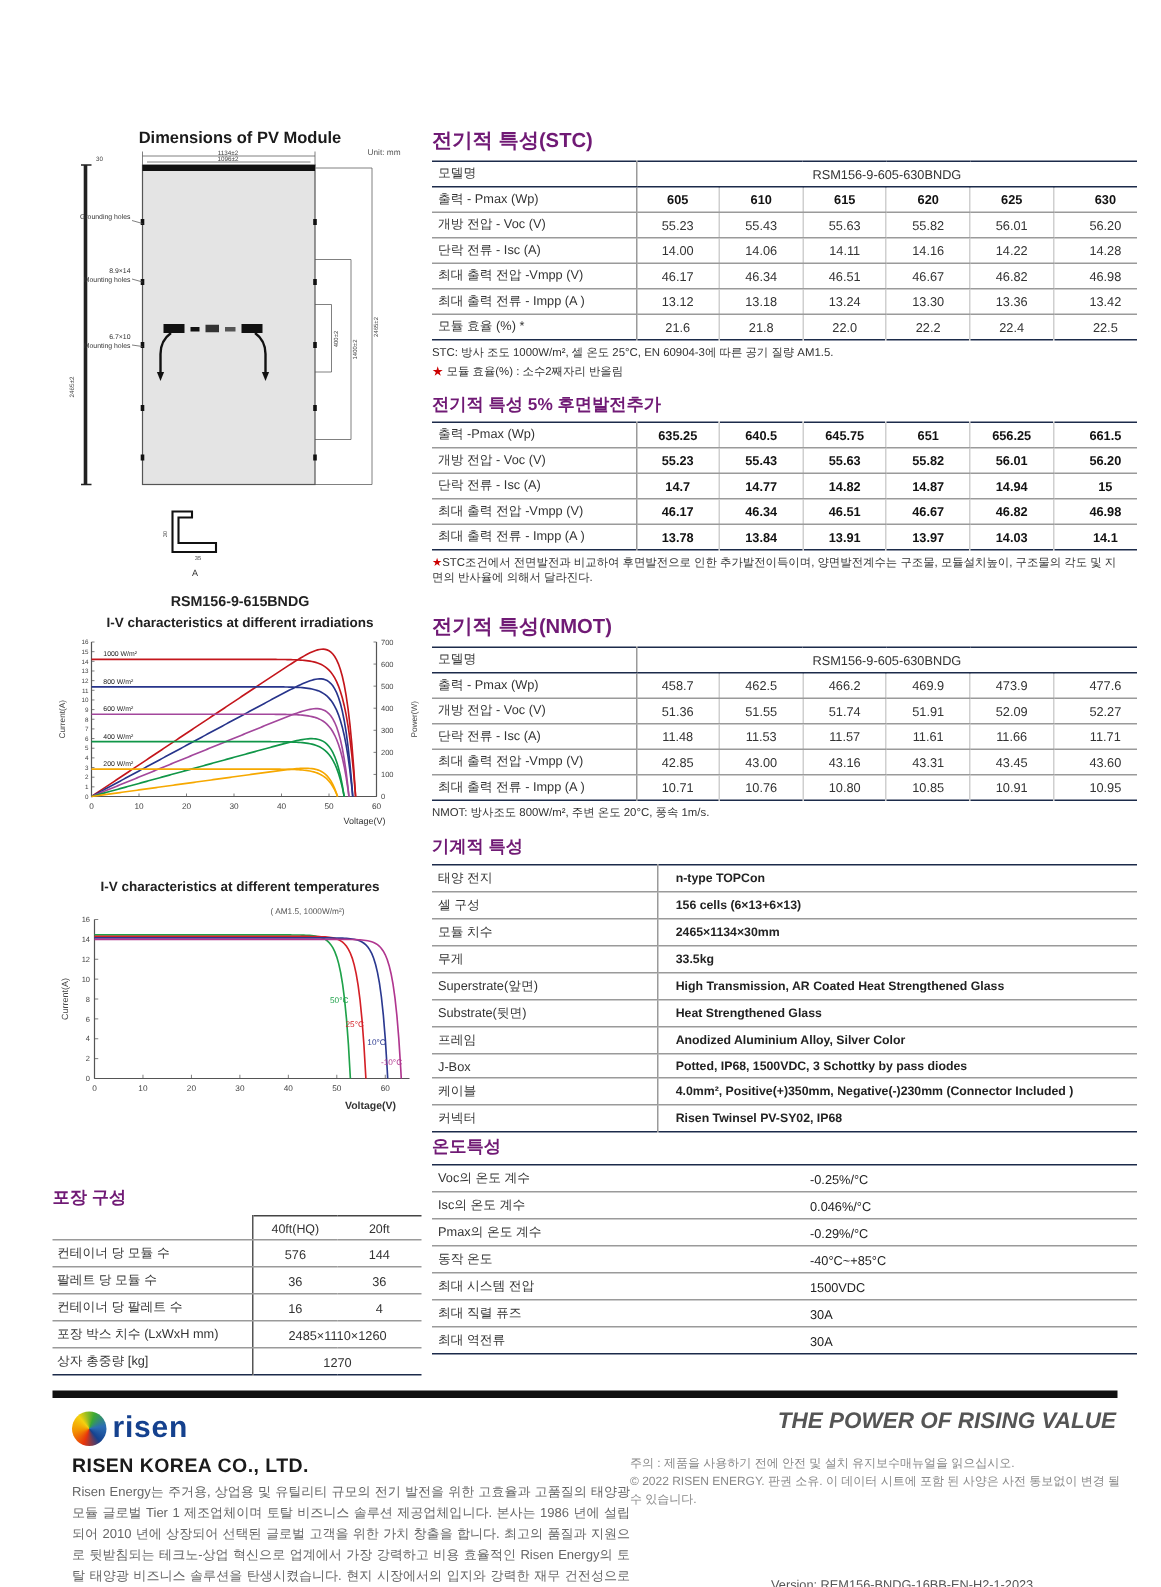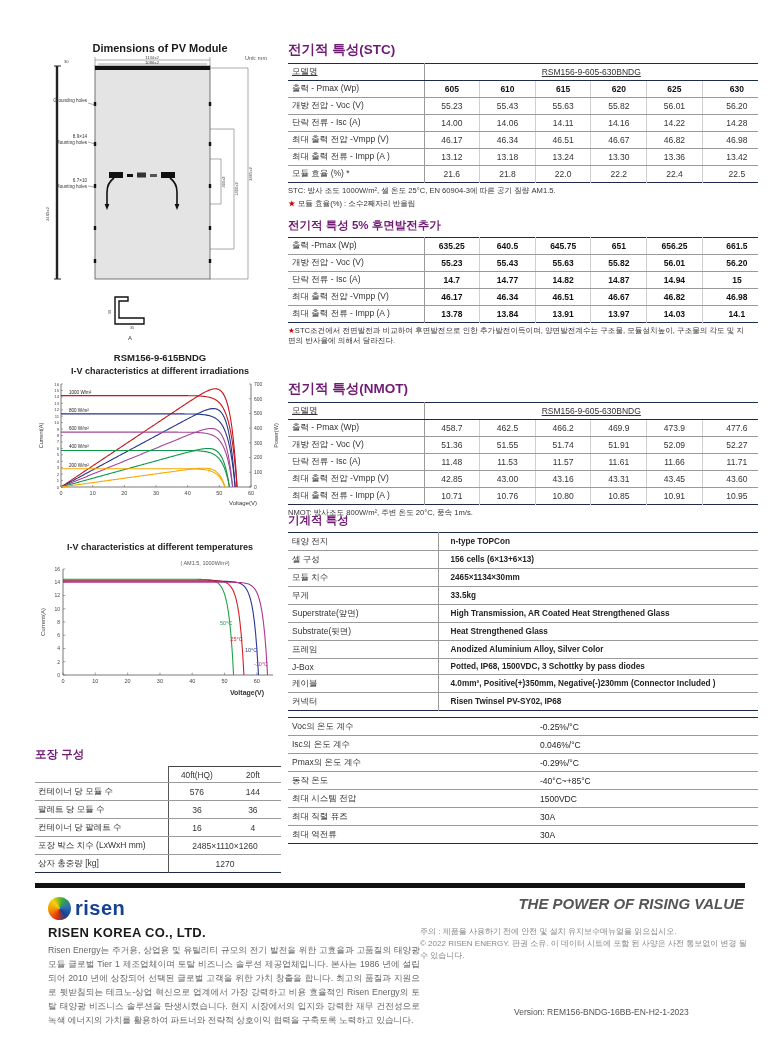--- a/index.html
+++ b/index.html
@@ -4,45 +4,45 @@
 <style>
   * { margin:0; padding:0; box-sizing:border-box; }
   body { background:#fff; font-family:"Liberation Sans", sans-serif; }
   .page { position:relative; width:774px; height:1058px; background:#fff; overflow:hidden; color:#333; }
 
   .sec-title { color:#701a75; font-weight:bold; }
   .sec-title.big { font-size:13.5px; }
   .sec-title.med { font-size:11.5px; }
 
   
-  .abs { position:absolute; }
+  .abs { position:absolute;margin-top:44px; }
   .diagram-block { left:35px; top:42px; width:250px; height:305px; }
   .diag-title { text-align:center; font-weight:bold; font-size:11px; color:#1a1a1a; }
   .diag-unit { position:absolute; right:18px; top:13px; font-size:5.5px; color:#555; }
   .model-code { left:35px; top:352px; width:250px; text-align:center; font-weight:bold; font-size:9.5px; color:#222; }
   .chart-block { width:250px; }
   .chart1-block { left:35px; top:366px; }
   .chart2-block { left:35px; top:542px; }
   .chart-title { text-align:center; font-weight:bold; font-size:9px; color:#222; margin-bottom:1px; }
 
   .stc-block  { left:288px; top:41px;  width:470px; }
   .rear5-block{ left:288px; top:218px; width:470px; }
-  .nmot-block { left:288px; top:380px; width:470px; }
+  .nmot-block { left:288px; top:365px; width:470px; }
   .mech-block { left:288px; top:513px; width:470px; }
   .temp-block { left:288px; top:713px; width:470px; }
   .pack-block { left:35px;  top:747px; width:246px; }
 
   table { border-collapse:collapse; width:100%; table-layout:fixed; font-size:8.5px; color:#333; margin-top:4px; }
   table.spec { border-top:1.6px solid #1c2b4a; border-bottom:1.6px solid #1c2b4a; }
   table.spec td { border-bottom:0.8px solid #9a9a9a; padding:2px 3px; height:12px; }
   table.spec td.lbl { border-right:0.8px solid #9a9a9a; text-align:left; padding-left:4px; white-space:nowrap; overflow:hidden; }
   table.spec td.val { text-align:center; border-right:0.6px solid #cfcfcf; }
   table.spec td.val:last-child { border-right:none;padding-left:16px; }
   table.spec td.b { font-weight:bold; color:#111; }
-  table.spec tr.model-row td { border-bottom:1.6px solid #1c2b4a;text-decoration:underline; }
+  table.spec tr.model-row td { border-bottom:1.6px solid #1c2b4a; }
   table.spec td.modelv { text-align:center; }
   table.spec tr:last-child td { border-bottom:none; }
 
   table.kv { border-top:1.6px solid #1c2b4a; border-bottom:1.6px solid #1c2b4a; }
   table.kv td { border-bottom:0.8px solid #9a9a9a; padding:2.5px 4px; height:12px; }
   table.kv tr:last-child td { border-bottom:none; }
   table.kv td.lbl { text-align:left; }
   table.kv.divided td.lbl { border-right:0.8px solid #9a9a9a; }
   table.kv td.v { text-align:left; padding-left:12px; color:#222; }
   table.kv.semibold td.v { font-weight:bold; font-size:8.2px; }
@@ -602,20 +602,21 @@
             <tr>
               <td class="lbl">커넥터</td>
               <td class="v">Risen Twinsel PV-SY02, IP68</td>
             </tr>
           </tbody>
         </table>
       </div>
   </div>
 
   <div class="abs temp-block">
+    <div class="sec-title med">온도특성</div>
     <div id="temp-table">
         <table class="kv">
           <colgroup>
             <col style="width: 240px;">
             <col>
           </colgroup>
           <tbody>
             <tr>
               <td class="lbl">Voc의 온도 계수</td>
               <td class="v">-0.25%/°C</td>

